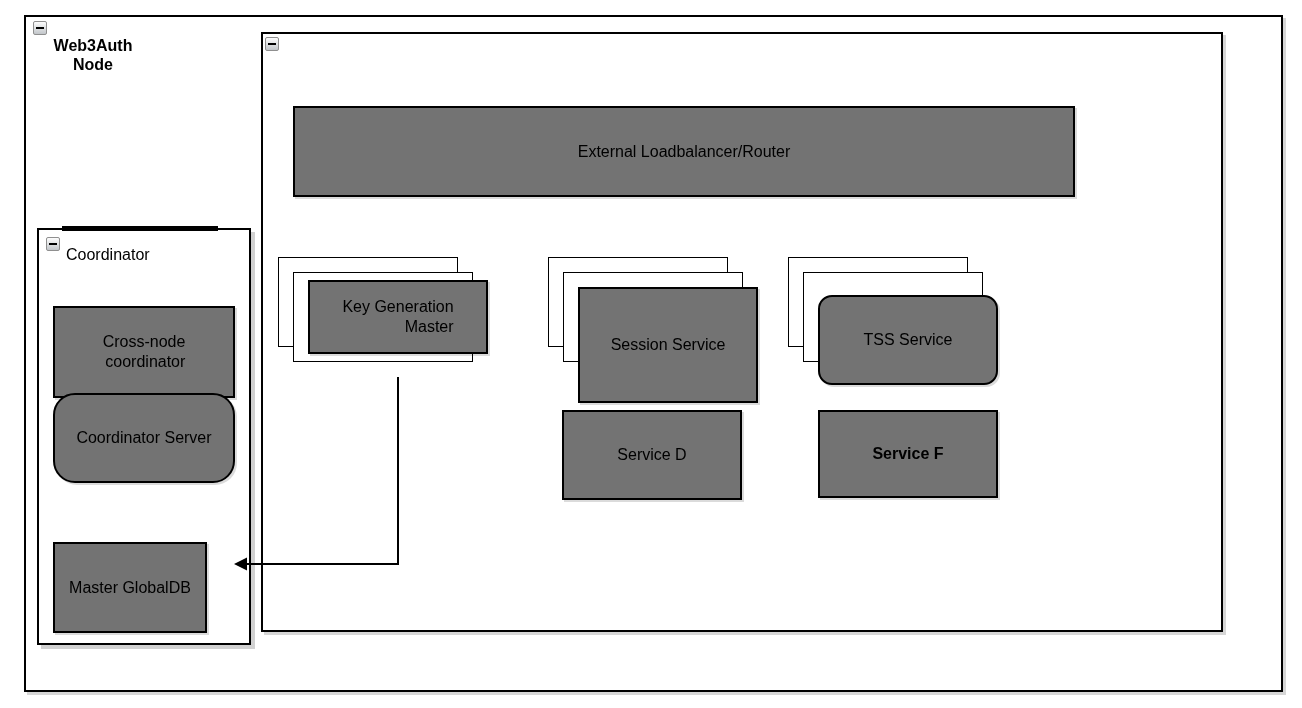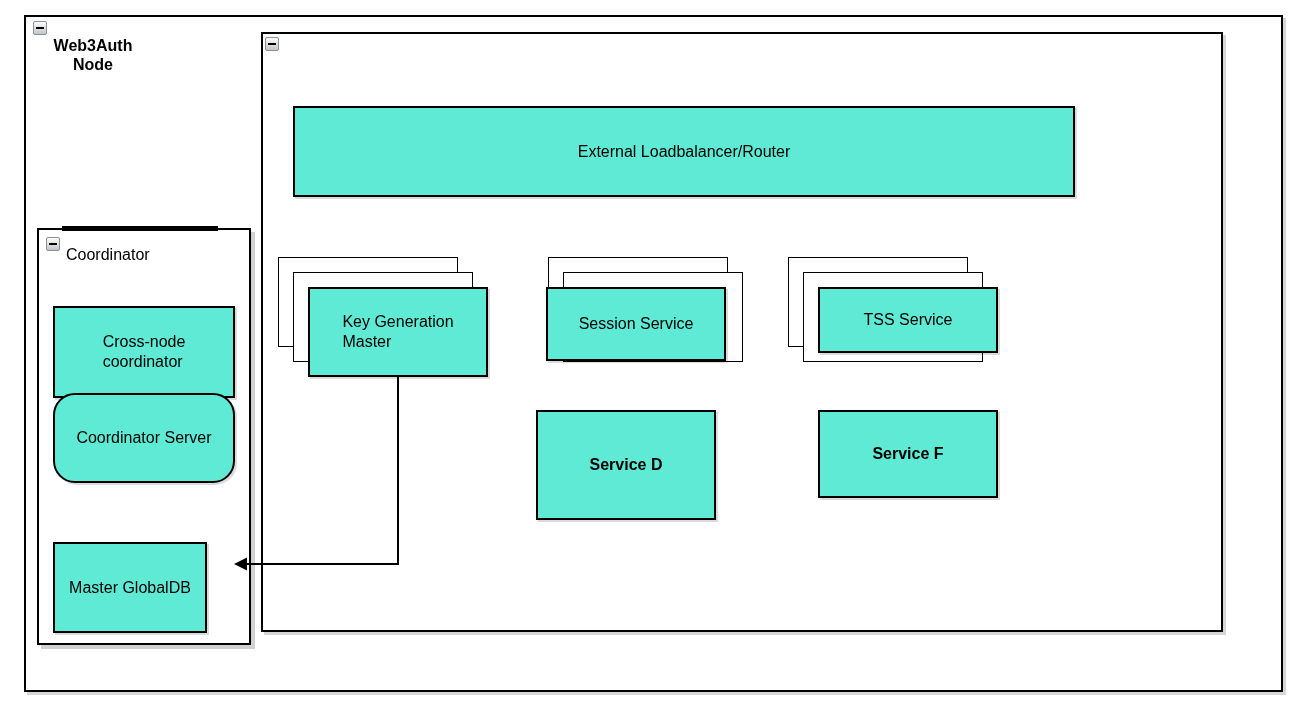--- a/index.html
+++ b/index.html
@@ -32,32 +32,32 @@
   .ic-coord  { left:46px;  top:237px; }
 
   
   .glabel { position:absolute; font-size:16px; text-align:center; }
   .lb-outer  { left:35px;  top:36px;  width:116px; line-height:19px;font-weight:bold; }
   .lb-region { left:288px; top:47px;  width:172px; line-height:20px; }
   .lb-coord  { left:66px;  top:246px; width:120px; text-align:left; line-height:18px; }
 
   
   .node {
-    position:absolute; background:#5eead4; border:2px solid #000;
-    display:flex; align-items:center; justify-content:center; text-align:left;
+    position:absolute; background:#737373; border:2px solid #000;
+    display:flex; align-items:center; justify-content:center; text-align:right;
     font-size:16px; line-height:20px; box-shadow:2px 2px 0 rgba(0,0,0,0.14);
   }
   .backbox {
     position:absolute; background:#ffffff; border:1.5px solid #000;
   }
   .n-lb      { left:293px; top:106px; width:782px; height:91px; }
-  .n-kgs     { left:308px; top:287px; width:180px; height:90px; }
-  .n-session { left:546px; top:287px; width:180px; height:74px; }
-  .n-tss     { left:818px; top:287px; width:180px; height:66px; }
-  .n-svcd    { left:536px; top:410px; width:180px; height:110px;font-weight:bold; }
+  .n-kgs     { left:308px; top:280px; width:180px; height:74px; }
+  .n-session { left:578px; top:287px; width:180px; height:116px; }
+  .n-tss     { left:818px; top:295px; width:180px; height:90px;border-radius:14px; }
+  .n-svcd    { left:562px; top:410px; width:180px; height:90px; }
   .n-svcf    { left:818px; top:410px; width:180px; height:88px;font-weight:bold; }
   .n-cross   { left:53px;  top:286px; width:182px; height:92px;margin-top:20px; }
   .n-cserver { left:53px;  top:393px; width:182px; height:90px;border-radius:22px; }
   .n-mdb     { left:53px;  top:542px; width:154px; height:91px; }
 
   .kgs-b1     { left:278px; top:257px; width:180px; height:90px; }
   .kgs-b2     { left:293px; top:272px; width:180px; height:90px; }
   .session-b1 { left:548px; top:257px; width:180px; height:90px; }
   .session-b2 { left:563px; top:272px; width:180px; height:90px; }
   .tss-b1     { left:788px; top:257px; width:180px; height:90px; }

